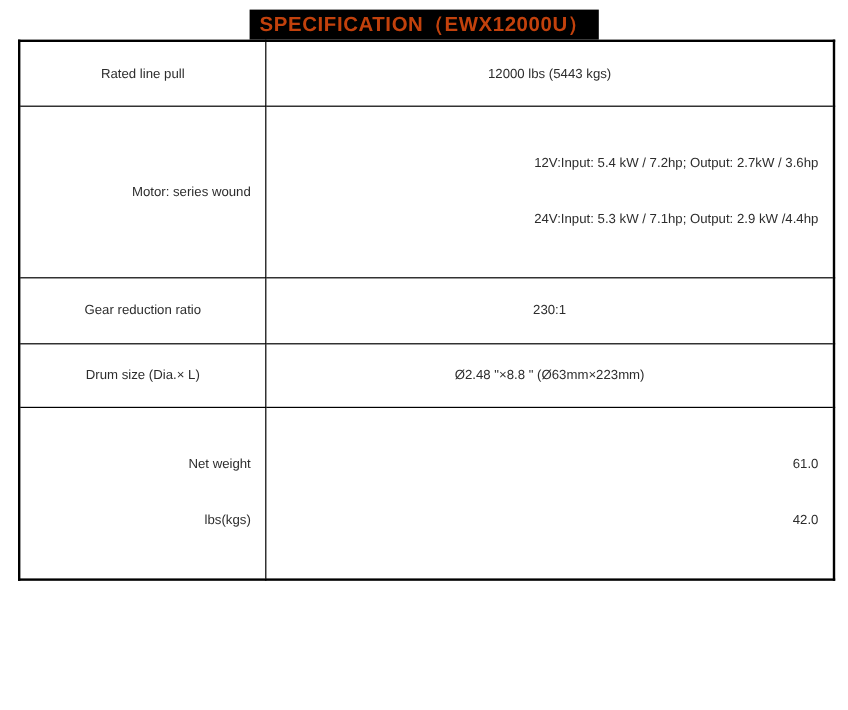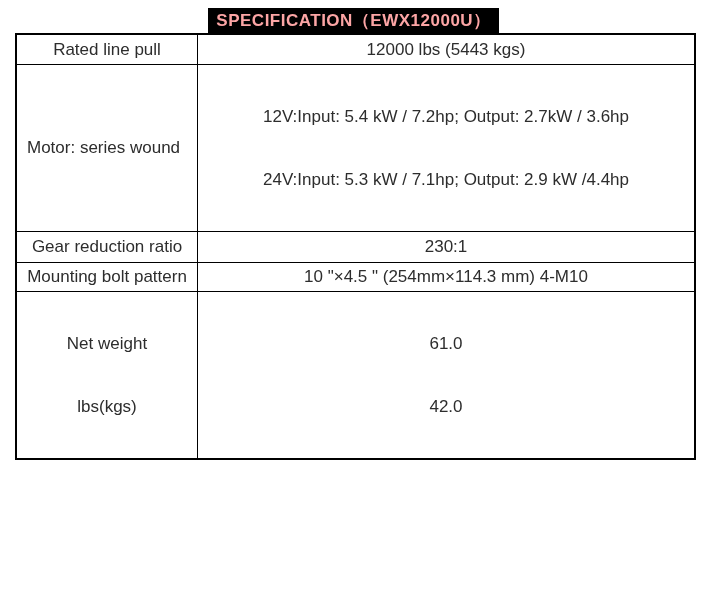--- a/index.html
+++ b/index.html
@@ -9,46 +9,46 @@
     height: 592px;
     background: #ffffff;
     font-family: "Liberation Sans", "DejaVu Sans", sans-serif;
     color: #2d2d2d;
     overflow: hidden;
   }
   .title-bar {
     margin: 8px auto 0 auto;
     width: fit-content;
     background: #000000;
-    color: #fca5a5;
+    color: #c2410c;
     font-size: 17px;
     font-weight: bold;
     line-height: 21px;
     padding: 2px 8px;
     letter-spacing: 0.5px;
     white-space: pre;
   }
   table { border-collapse: collapse; table-layout: fixed; }
   table.spec {
     margin-left: 15px;
     width: 681px;
     border: 2px solid #000000;
   }
   table.spec td {
     border: 1px solid #000000;
-    font-size: 17px;
+    font-size: 11px;
     text-align: center;
     vertical-align: middle;
-    padding: 0;
+    padding: 12px;
     white-space: pre;
     overflow: hidden;
   }
   table.spec td.label-col { width: 180px; }
-  table.spec td.left-align { text-align: left; padding-left: 10px; }
-  .two-line div { line-height: 23px; }
+  table.spec td.left-align { text-align: right; padding-left: 10px; }
+  .two-line div { line-height: 23px; text-align: right; }
   .condensed {
     display: inline-block;
     transform: scaleX(0.8);
     transform-origin: center;
   }
 </style>
 </head>
 <body>
 
 <div class="page">
@@ -66,22 +66,22 @@
       <td class="two-line">
         <div>12V:Input: 5.4 kW / 7.2hp; Output: 2.7kW / 3.6hp</div>
         <div>24V:Input: 5.3 kW / 7.1hp; Output: 2.9 kW /4.4hp</div>
       </td>
     </tr>
     <tr>
       <td class="label-col" style="height:30px">Gear reduction ratio</td>
       <td>230:1</td>
     </tr>
     <tr>
-      <td class="label-col" style="height:28px">Mounting bolt pattern</td>
-      <td>10 "×4.5 " (254mm×114.3 mm) 4-M10</td>
+      <td class="label-col" style="height:28px">Drum size (Dia.× L)</td>
+      <td>Ø2.48 "×8.8 " (Ø63mm×223mm)</td>
     </tr>
     <tr>
       <td class="label-col two-line" style="height:61px">
         <div>Net weight</div>
         <div>lbs(kgs)</div>
       </td>
       <td class="two-line">
         <div>61.0</div>
         <div>42.0</div>
       </td>

